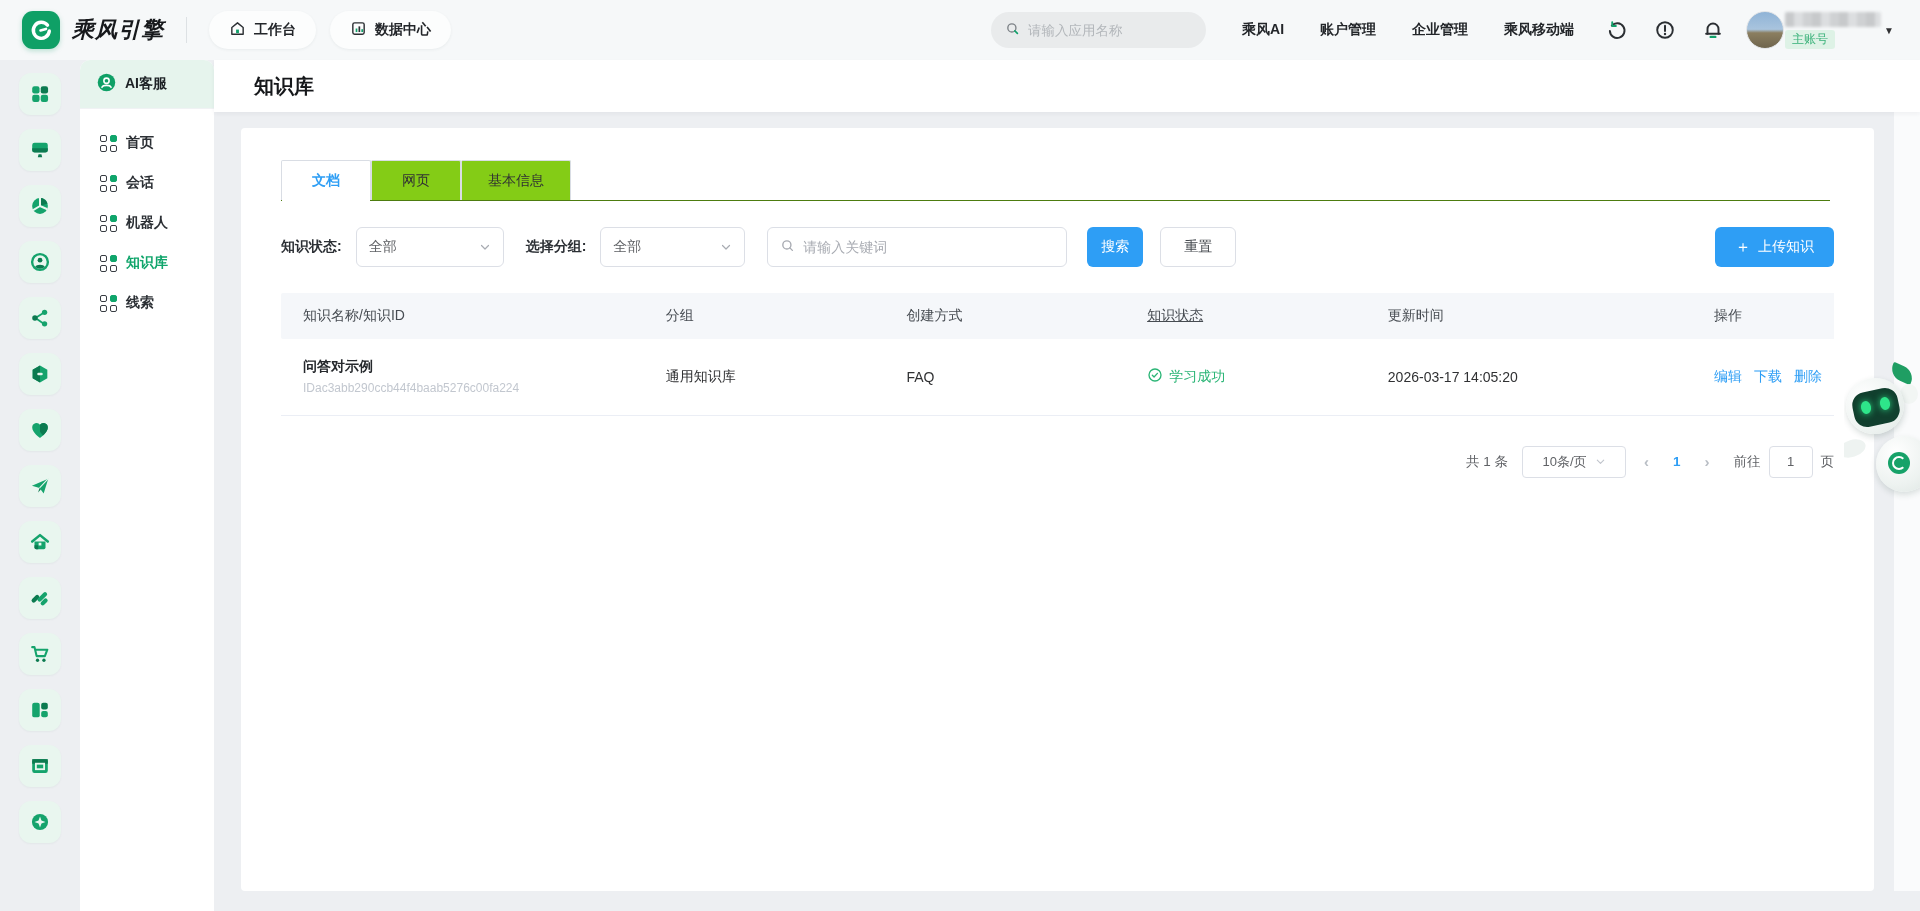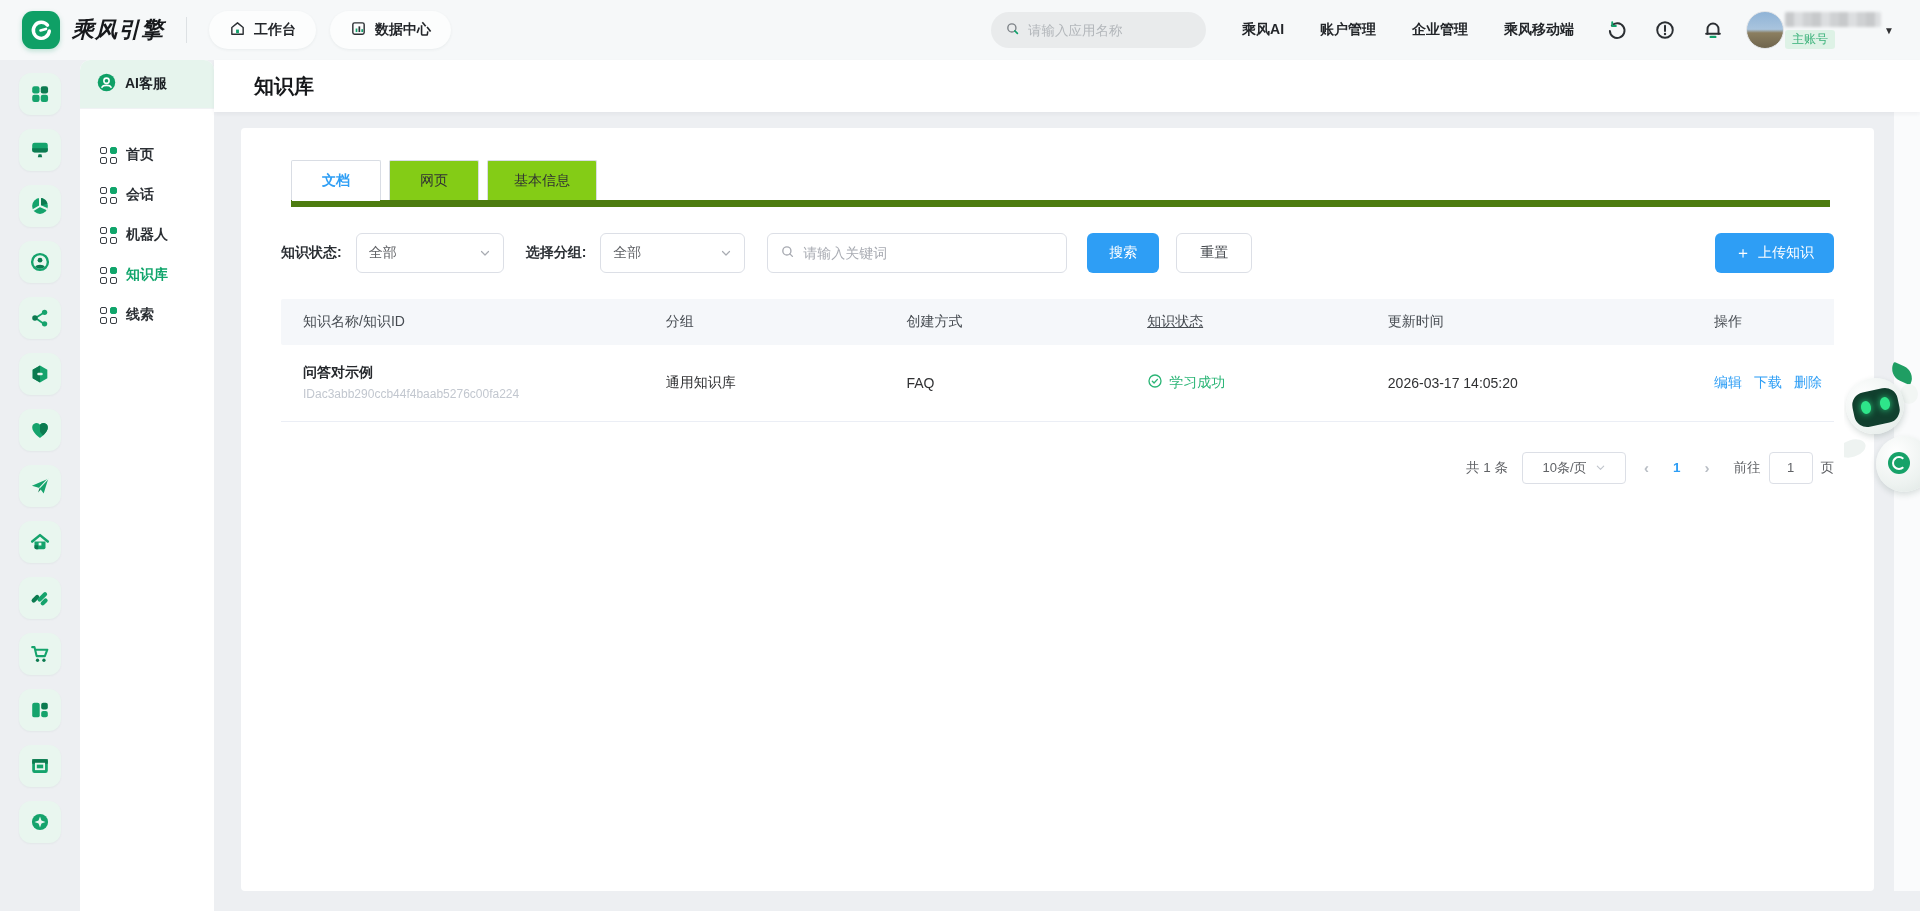--- a/index.html
+++ b/index.html
@@ -35,54 +35,54 @@
   .workspace{ flex:1; display:flex; min-height:0;}
 
   
   .rail{ width:80px; flex:0 0 auto; display:flex; flex-direction:column; align-items:center; padding-top:13px; gap:14px;}
   .chip{ width:42px; height:42px; border-radius:12px; background:#e9f6ef; display:flex; align-items:center; justify-content:center; cursor:pointer; box-shadow:0 1px 2px rgba(40,90,70,.05);}
 
   
   .sidebar{ width:134px; flex:0 0 auto; background:#ffffff; border-radius:10px 10px 0 0; display:flex; flex-direction:column;}
   .sb-head{ background:#e6f4ed; border-radius:10px 10px 0 0; height:48px; display:flex; align-items:center; gap:8px; padding:0 16px; font-weight:700; color:#1d2125; font-size:14px;}
   .sb-sep{ height:1px; background:#f0f2f4;}
-  .sb-items{ padding-top:26px;}
+  .sb-items{ padding-top:14px;}
   .sb-item{ height:40px; display:flex; align-items:center; gap:9px; padding:0 0 0 20px; cursor:pointer; color:#2c3035; font-weight:600; font-size:14px;}
   .sb-item.active{ color:#10a56b;}
   .grid-ico{ width:17px; height:17px; display:grid; grid-template-columns:7px 7px; grid-template-rows:7px 7px; gap:3px;}
   .grid-ico i{ border:1.7px solid #373c42; border-radius:2px;}
   .grid-ico i.g{ border-color:#10a56b; background:#10a56b;}
 
   
   .main{ flex:1; display:flex; flex-direction:column; min-width:0;}
   .page-header{ height:52px; background:#ffffff; display:flex; align-items:center; padding-left:40px; box-shadow:0 2px 4px rgba(30,40,50,.05); position:relative; z-index:2;}
   .page-title{ font-size:20px; font-weight:700; color:#16181b;}
   .content{ flex:1; position:relative; padding:16px 46px 20px 27px; min-height:0;}
   .scroll-strip{ position:absolute; right:0; top:0; bottom:20px; width:26px; background:#fafbfc;}
 
   .card{ background:#ffffff; border-radius:4px; height:100%; padding:32px 40px 24px; position:relative;}
 
   
-  .tabs{ display:flex; gap:8px; border-bottom:7px solid #4d7c0f; margin-left:10px; margin-right:4px;}
+  .tabs{ display:flex; gap:0; border-bottom:1px solid #4d7c0f; margin-right:4px;}
   .tab{ height:40px; min-width:90px; padding:0 26px; display:flex; align-items:center; justify-content:center; border:1px solid #d9dde4; border-bottom:none; background:#84cc16; color:#303133; cursor:pointer; font-size:14px; margin-bottom:0; border-radius:2px 2px 0 0;}
   .tab.active{ background:#ffffff; color:#2e9ef5; font-weight:700; position:relative;}
   .tab.active::after{ content:""; position:absolute; left:0; right:0; bottom:-1px; height:1px; background:#ffffff;}
 
   
   .filters{ display:flex; align-items:center; margin-top:26px; gap:4px;}
   .f-label{ font-weight:600; color:#2c3035; margin-right:10px; white-space:nowrap;}
   .select{ height:40px; border:1px solid #dcdfe6; border-radius:6px; background:#fff; display:flex; align-items:center; justify-content:space-between; padding:0 12px; color:#606266; cursor:pointer;}
   .sel-status{ width:148px; margin-right:18px;}
   .sel-group{ width:145px; margin-right:18px;}
   .chev{ color:#a8abb2; display:flex;}
   .kw-input{ width:300px; height:40px; border:1px solid #dcdfe6; border-radius:6px; background:#fff; display:flex; align-items:center; gap:8px; padding:0 12px; margin-right:16px;}
   .kw-input input{ border:none; outline:none; width:100%; font-size:14px; color:#14532d;}
   .kw-input input::placeholder{ color:#a8abb2;}
   .btn{ height:40px; border-radius:6px; border:1px solid transparent; font-size:14px; cursor:pointer; display:inline-flex; align-items:center; justify-content:center;}
-  .btn-primary{ background:#2e9ef5; color:#fff; width:72px;}
+  .btn-primary{ background:#2e9ef5; color:#fff; width:56px;}
   .btn-plain{ background:#fff; border-color:#dcdfe6; color:#45494e; width:76px; margin-left:13px;}
   .btn-upload{ margin-left:auto; background:#2e9ef5; color:#fff; padding:0 19px; gap:7px; font-size:14px;}
   .plus{ font-size:16px; line-height:1;}
 
   
   .ktable{ width:100%; border-collapse:collapse; margin-top:26px; table-layout:fixed;}
   .ktable th{ background:#f5f7fa; height:46px; text-align:left; font-weight:500; color:#474c52; font-size:14px; padding:0 12px;}
   .ktable th:first-child{ padding-left:22px; border-radius:2px 0 0 2px;}
   .ktable td{ height:76px; padding:0 12px; border-bottom:1px solid #ebeef5; vertical-align:middle; color:#303133;}
   .ktable td:first-child{ padding-left:22px;}

